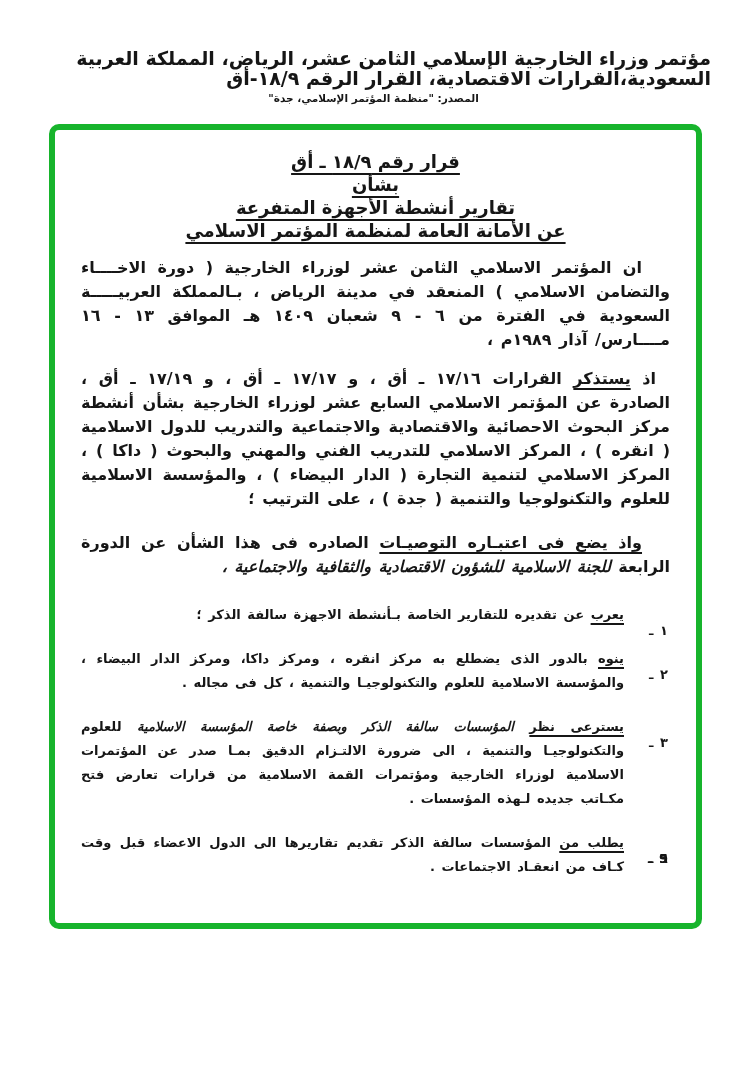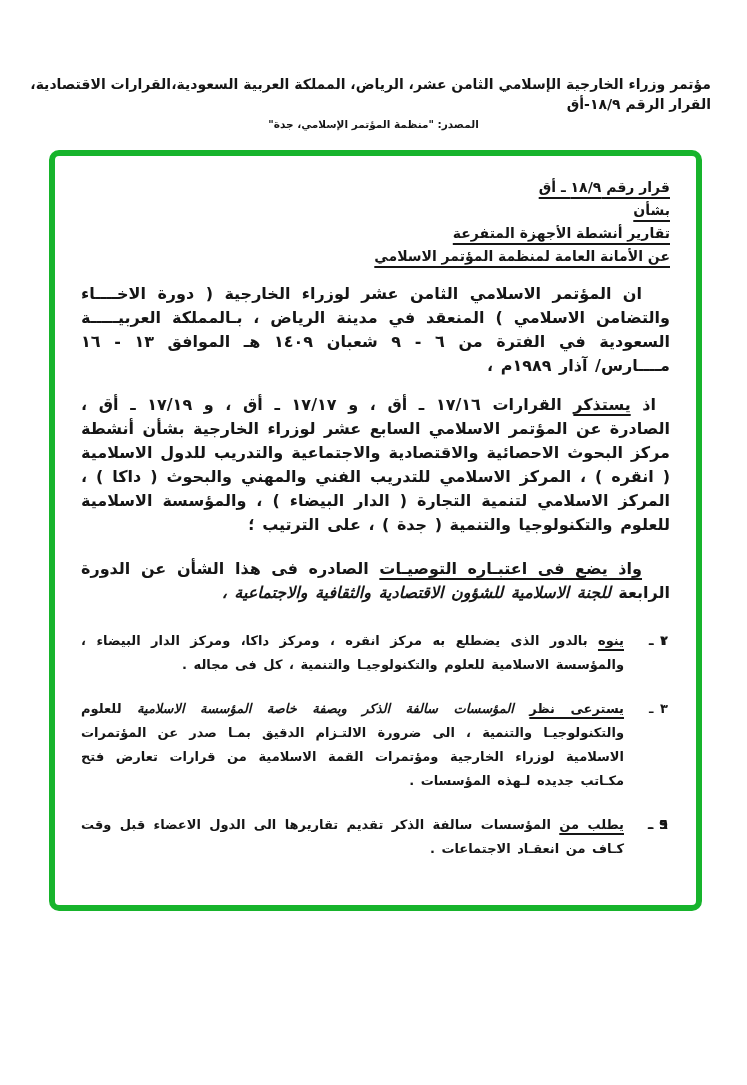--- a/index.html
+++ b/index.html
@@ -7,44 +7,43 @@
     position:relative;
     width:747px; min-height:1085px;
     margin:0 auto;
     direction:rtl;
     font-family:"DejaVu Sans", sans-serif;
     color:#161616;
     background:#ffffff;
     overflow:hidden;
   }
   .citation {
-    margin:74px 36px 0 30px;
+    margin:48px 36px 0 30px;
     text-align:right;
-    font-size:14px; font-weight:bold;
+    font-size:19px; font-weight:bold;
     line-height:20px;
     letter-spacing:0.1px;
   }
   .source {
     margin-top:4px;
     text-align:center;
     font-size:10.5px; font-weight:bold;
   }
   .frame {
     margin:20px 45px 0 49px;
     border:6px solid #17b42c;
     border-radius:10px;
     padding:16px 26px 24px 26px;
     background:#ffffff;
   }
   .title-block { text-align:center; margin:4px 0 14px 0; }
   .title-line {
     display:inline-block; width:100%;
-    font-size:14px; font-weight:bold;
+    font-size:18px; font-weight:bold;
     line-height:23px;
-    text-align:right;
   }
   .title-line span {
     text-decoration:underline;
     text-underline-offset:5px;
     text-decoration-thickness:1.5px;
   }
   .para {
     margin:0 0 15px 0;
     text-align:justify;
     text-indent:28px;
@@ -58,21 +57,21 @@
   .items { margin-top:24px; }
   .item {
     position:relative;
     padding-right:46px;
     margin-bottom:20px;
     text-align:justify;
     font-size:13px; font-weight:bold;
     line-height:24px;
     word-spacing:2px;
   }
-  .num { position:absolute; right:2px; top:0; white-space:nowrap; }
+  .num { position:absolute; right:2px; top:16px; white-space:nowrap; }
   .u {
     text-decoration:underline;
     text-underline-offset:4px;
     text-decoration-thickness:1.5px;
   }
   .it { font-style:italic; }
 </style>
 </head>
 <body>
 
@@ -83,21 +82,21 @@
   <div class="source">المصدر:  "منظمة المؤتمر الإسلامي، جدة"</div>
 
   <div class="frame" id="doc-frame" style="border-color: rgb(23, 180, 44);">
     <div class="title-block" id="title-block"><div class="title-line"><span>قرار رقم ١٨/٩ ـ أق</span></div><div class="title-line"><span>بشأن</span></div><div class="title-line"><span>تقارير أنشطة الأجهزة المتفرعة</span></div><div class="title-line"><span>عن الأمانة العامة لمنظمة المؤتمر الاسلامي</span></div></div>
     <div id="preamble">
         <p class="para"><span>ان المؤتمر الاسلامي الثامن عشر لوزراء الخارجية ( دورة الاخــــاء والتضامن الاسلامي ) المنعقد في مدينة الرياض ، بـالمملكة العربيـــــة السعودية في الفترة من ٦ - ٩ شعبان ١٤٠٩ هـ الموافق ١٣ - ١٦ مــــارس/ آذار ١٩٨٩م ،</span></p>
         <p class="para"><span>اذ </span><span class="u">يستذكر</span><span> القرارات ١٧/١٦ ـ أق ، و ١٧/١٧ ـ أق ، و ١٧/١٩ ـ أق ، الصادرة عن المؤتمر الاسلامي السابع عشر لوزراء الخارجية بشأن أنشطة مركز البحوث الاحصائية والاقتصادية والاجتماعية والتدريب للدول الاسلامية ( انقره ) ، المركز الاسلامي للتدريب الفني والمهني والبحوث ( داكا ) ، المركز الاسلامي لتنمية التجارة ( الدار البيضاء ) ، والمؤسسة الاسلامية للعلوم والتكنولوجيا والتنمية ( جدة ) ، على الترتيب ؛</span></p>
         <p class="para"><span class="u">واذ يضع فى اعتبـاره التوصيـات</span><span> الصادره فى هذا الشأن عن الدورة الرابعة </span><span class="it">للجنة الاسلامية للشؤون الاقتصادية والثقافية والاجتماعية ،</span></p>
       </div>
     <div class="items" id="items">
-        <div class="item"><span class="num">١ ـ</span></div>
+        <div class="item"><span class="num">١ ـ</span><span><span class="u">يعرب</span><span> عن تقديره للتقارير الخاصة بـأنشطة الاجهزة سالفة الذكر ؛</span></span></div>
         <div class="item"><span class="num">٢ ـ</span><span><span class="u">ينوه</span><span> بالدور الذى يضطلع به مركز انقره ، ومركز داكا، ومركز الدار البيضاء ، والمؤسسة الاسلامية للعلوم والتكنولوجيـا والتنمية ، كل فى مجاله .</span></span></div>
         <div class="item"><span class="num">٣ ـ</span><span><span class="u">يسترعى نظر</span><span> </span><span class="it">المؤسسات سالفة الذكر وبصفة خاصة المؤسسة الاسلامية</span><span> للعلوم والتكنولوجيـا والتنمية ، الى ضرورة الالتـزام الدقيق بمـا صدر عن المؤتمرات الاسلامية لوزراء الخارجية ومؤتمرات القمة الاسلامية من قرارات تعارض فتح مكـاتب جديده لـهذه المؤسسات .</span></span></div>
         <div class="item"><span class="num">5 ـ</span></div>
         <div class="item"><span class="num">9 ـ</span></div>
         <div class="item"><span class="num">٦ ـ</span><span><span class="u">يطلب من</span><span> المؤسسات سالفة الذكر تقديم تقاريرها الى الدول الاعضاء قبل وقت كـاف من انعقـاد الاجتماعات .</span></span></div>
       </div>
   </div>
 
 </div>
 

